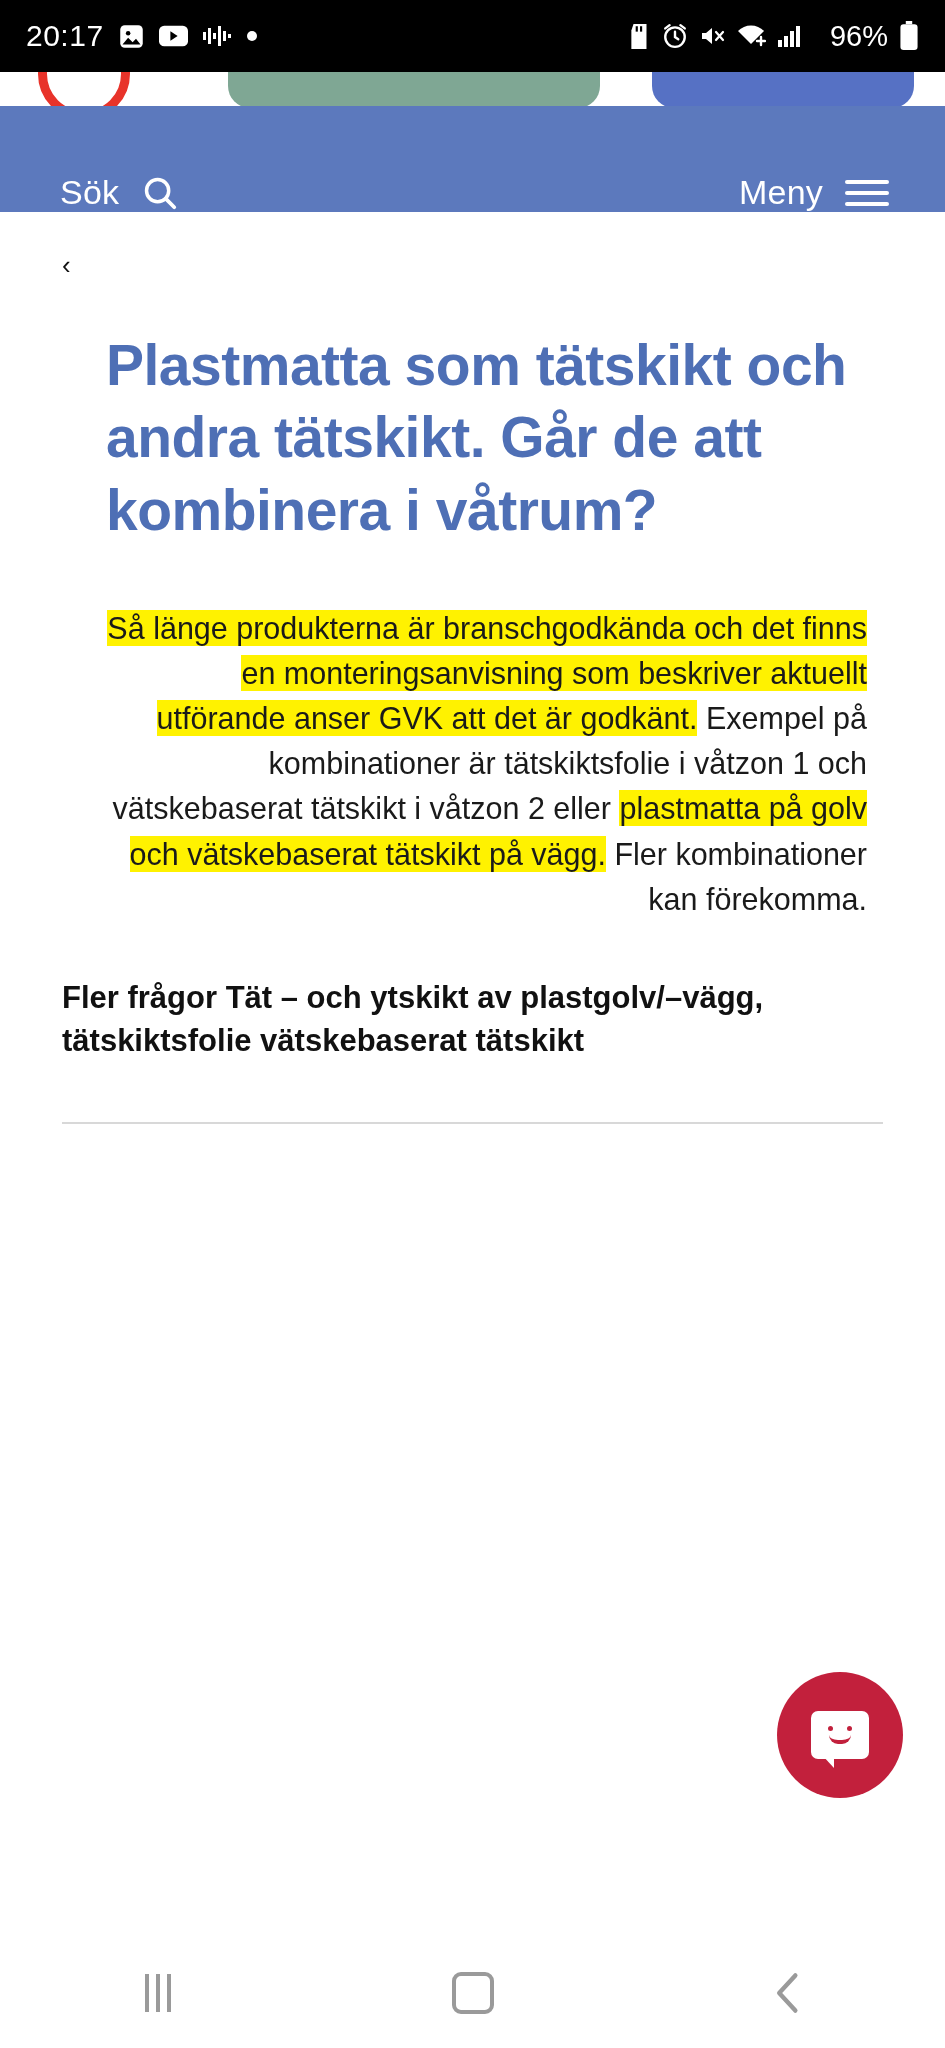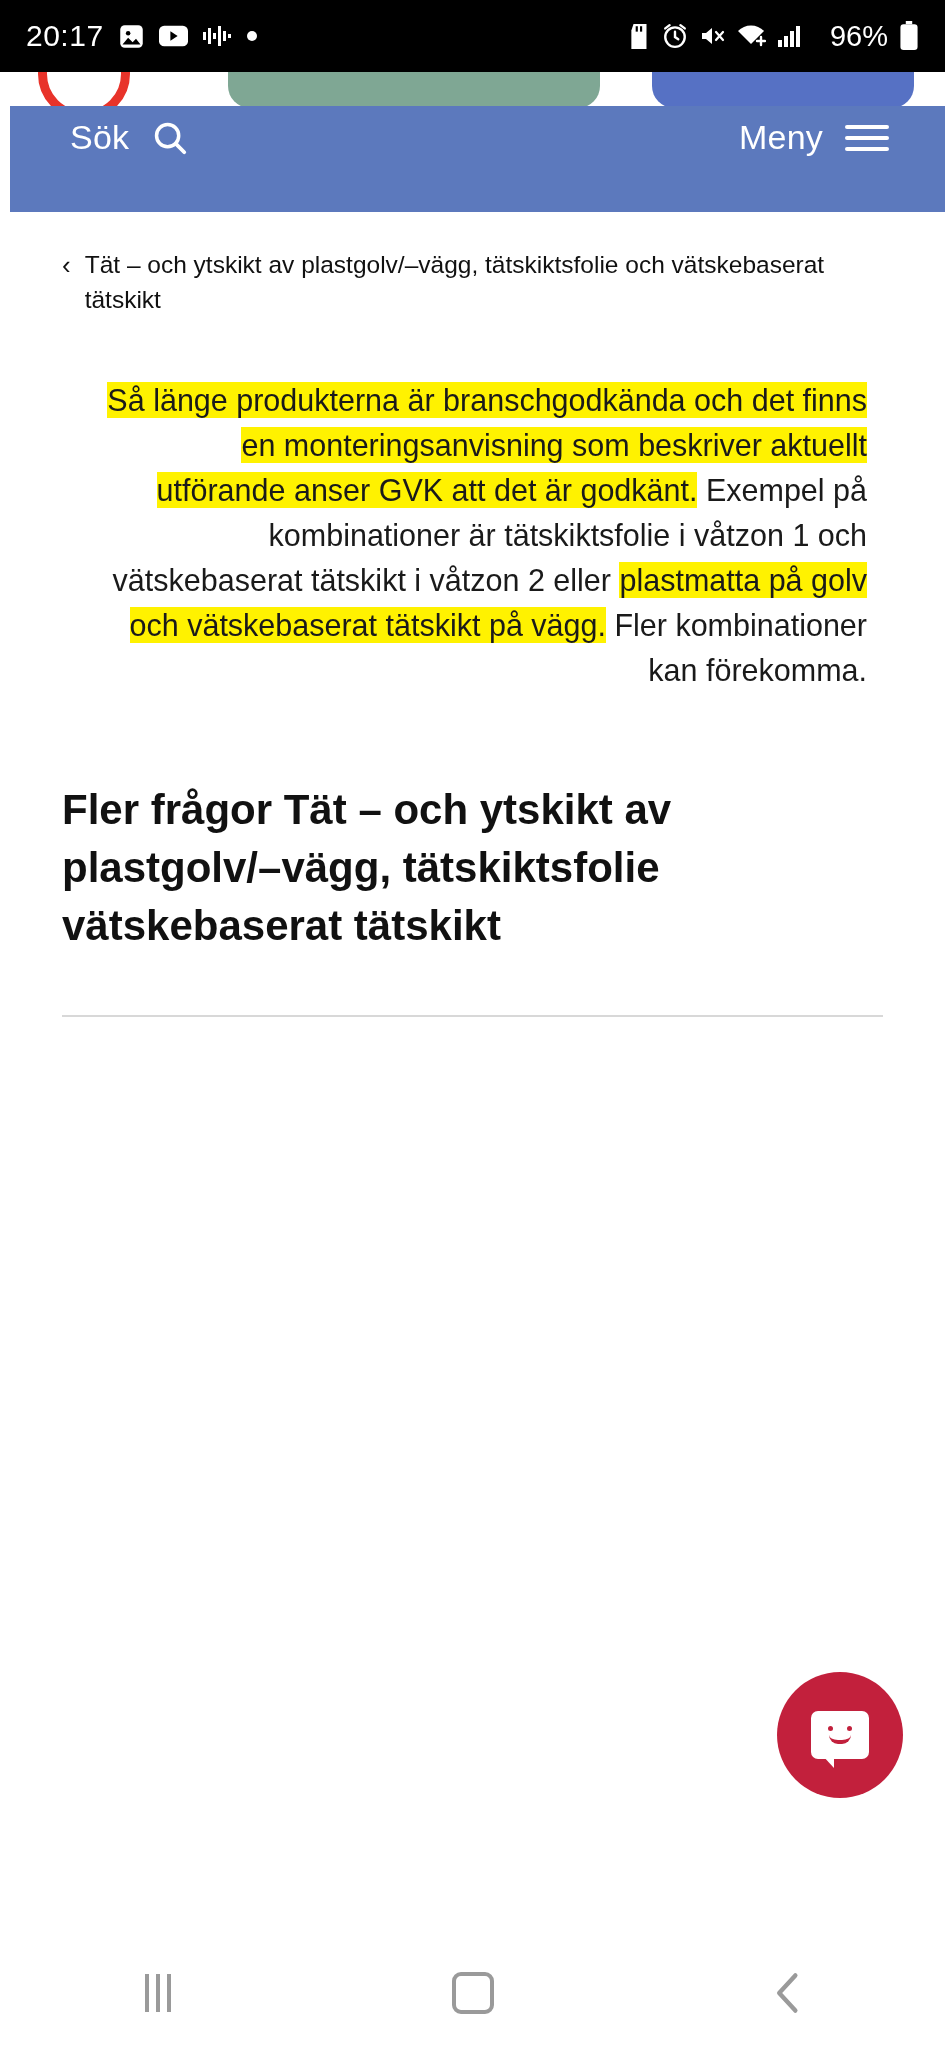--- a/index.html
+++ b/index.html
@@ -81,25 +81,24 @@
     width: 262px; height: 72px;
     background: #5671c4;
   }
 
   
   .site-header {
     height: 106px;
     background: #5c79bd;
     color: #ffffff;
     display: flex;
-    align-items: flex-start;
+    align-items: flex-end;
     justify-content: space-between;
-    padding: 12px 56px 0 60px;
+    padding: 0 56px 0 60px;
     flex: 0 0 auto;
-    margin-left: 10px;
   }
   .hdr-group {
     display: flex;
     align-items: center;
     gap: 22px;
   }
   .hdr-label {
     font-size: 34px;
     font-weight: 400;
     letter-spacing: 0.2px;
@@ -165,24 +164,24 @@
   .body-copy p { margin: 0; }
   mark.hl {
     background: #fff200;
     color: #1a1a1a;
     padding: 1px 0;
     box-decoration-break: clone;
     -webkit-box-decoration-break: clone;
   }
 
   .more-q {
-    margin-top: 88px;
+    margin-top: 55px;
     padding: 0 78px 0 62px;
     color: #111111;
-    font-size: 42px;
+    font-size: 31px;
     line-height: 1.38;
     font-weight: 700;
   }
   .divider {
     margin: 60px 62px 0 62px;
     border-top: 2px solid #d8d8d8;
   }
 
   
   .chat-fab {
@@ -381,23 +380,23 @@
           <span></span>
           <span></span>
       </span>
     </div>
   </div>
 
   <div class="content">
 
     <div class="breadcrumb">
       <span class="chev">‹</span>
-      <span class="breadcrumb-text">Tät – och ytskikt av plastgolv/–vägg, tätskiktsfolie och vätskebaserat tätskikt</span>
-    </div>
-
+    </div>
+
+    <h1 class="page-title">Plastmatta som tätskikt och andra tätskikt. Går de att kombinera i våtrum?</h1>
 
     <div class="body-copy">
       <p><mark class="hl">Så länge produkterna är branschgodkända och det finns en monteringsanvisning som beskriver aktuellt utförande anser GVK att det är godkänt.</mark><span> Exempel på kombinationer är tätskiktsfolie i våtzon 1 och vätskebaserat tätskikt i våtzon 2 eller </span><mark class="hl">plastmatta på golv och vätskebaserat tätskikt på vägg.</mark><span> Fler kombinationer kan förekomma.</span></p>
     </div>
 
     <div class="more-q">Fler frågor Tät – och ytskikt av plastgolv/–vägg, tätskiktsfolie vätskebaserat tätskikt</div>
 
     <div class="divider"></div>
 
     <button class="chat-fab">

